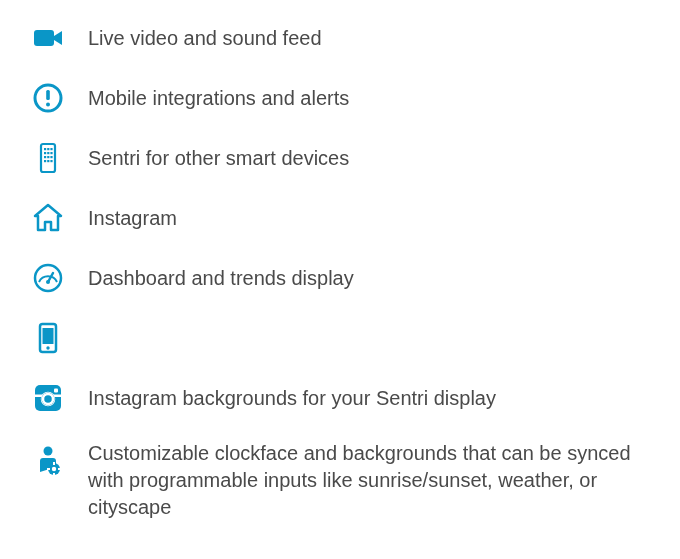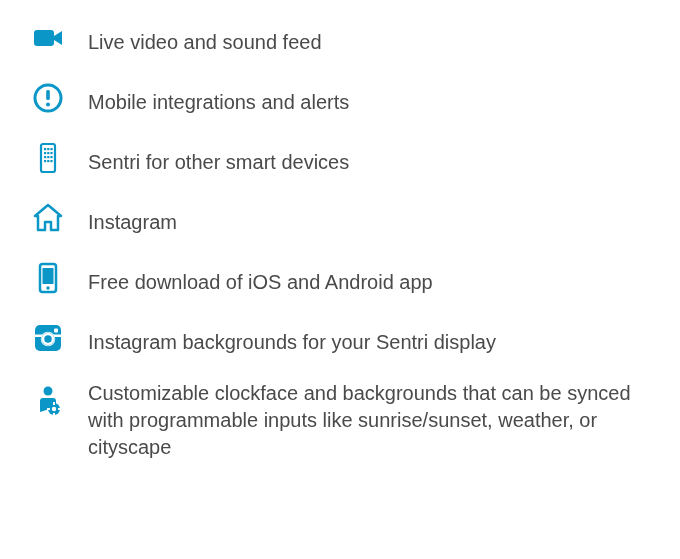--- a/index.html
+++ b/index.html
@@ -14,21 +14,21 @@
       height: 559px;
       padding: 20px 30px;
     }
     .feature-list {
       display: flex;
       flex-direction: column;
       gap: 24px;
     }
     .feature-item {
       display: flex;
-      align-items: flex-end;
+      align-items: center;
       gap: 22px;
     }
     .feature-item.top-align {
       align-items: flex-start;
     }
     .icon-wrapper {
       flex: 0 0 36px;
       width: 36px;
       height: 36px;
       display: flex;
@@ -99,30 +99,40 @@
   <div class="feature-item">
     <div class="icon-wrapper">
       <svg viewBox="0 0 32 32">
           <path d="M16 3 L29 14 L26 14 L26 28 L19 28 L19 20 L13 20 L13 28 L6 28 L6 14 L3 14 Z" fill="none" stroke="#0a96c7" stroke-width="2.5" stroke-linejoin="round"></path>
         </svg>
     </div>
     <div class="feature-text">Instagram</div>
   </div>
 
 
+  <div class="feature-item">
+    <div class="icon-wrapper">
+      <svg viewBox="0 0 32 32">
+          <circle cx="16" cy="16" r="13" fill="none" stroke="#0a96c7" stroke-width="2.5"></circle>
+          <path d="M7 20 A10 10 0 0 1 25 20" fill="none" stroke="#0a96c7" stroke-width="2"></path>
+          <line x1="16" y1="20" x2="21" y2="11" stroke="#0a96c7" stroke-width="2.5" stroke-linecap="round"></line>
+          <circle cx="16" cy="20" r="2"></circle>
+        </svg>
+    </div>
+    <div class="feature-text">Dashboard and trends display</div>
+  </div>
 
   <div class="feature-item">
     <div class="icon-wrapper">
       <svg viewBox="0 0 32 32">
           <rect x="8" y="2" width="16" height="28" rx="2.5" fill="none" stroke="#0a96c7" stroke-width="2.5"></rect>
           <rect x="10.5" y="6" width="11" height="16" fill="#0a96c7"></rect>
           <circle cx="16" cy="26" r="1.7" fill="#0a96c7"></circle>
         </svg>
     </div>
-    <div class="feature-text">Free download of iOS and Android app</div>
   </div>
 
   <div class="feature-item">
     <div class="icon-wrapper">
       <svg viewBox="0 0 32 32">
           <rect x="3" y="3" width="26" height="26" rx="5" fill="#0a96c7"></rect>
           <circle cx="16" cy="17" r="6" fill="none" stroke="#fff" stroke-width="2.5"></circle>
           <rect x="3" y="12.5" width="26" height="2.5" fill="#fff"></rect>
           <circle cx="16" cy="17" r="6.5" fill="#0a96c7"></circle>
           <circle cx="16" cy="17" r="5" fill="none" stroke="#fff" stroke-width="2.5"></circle>

